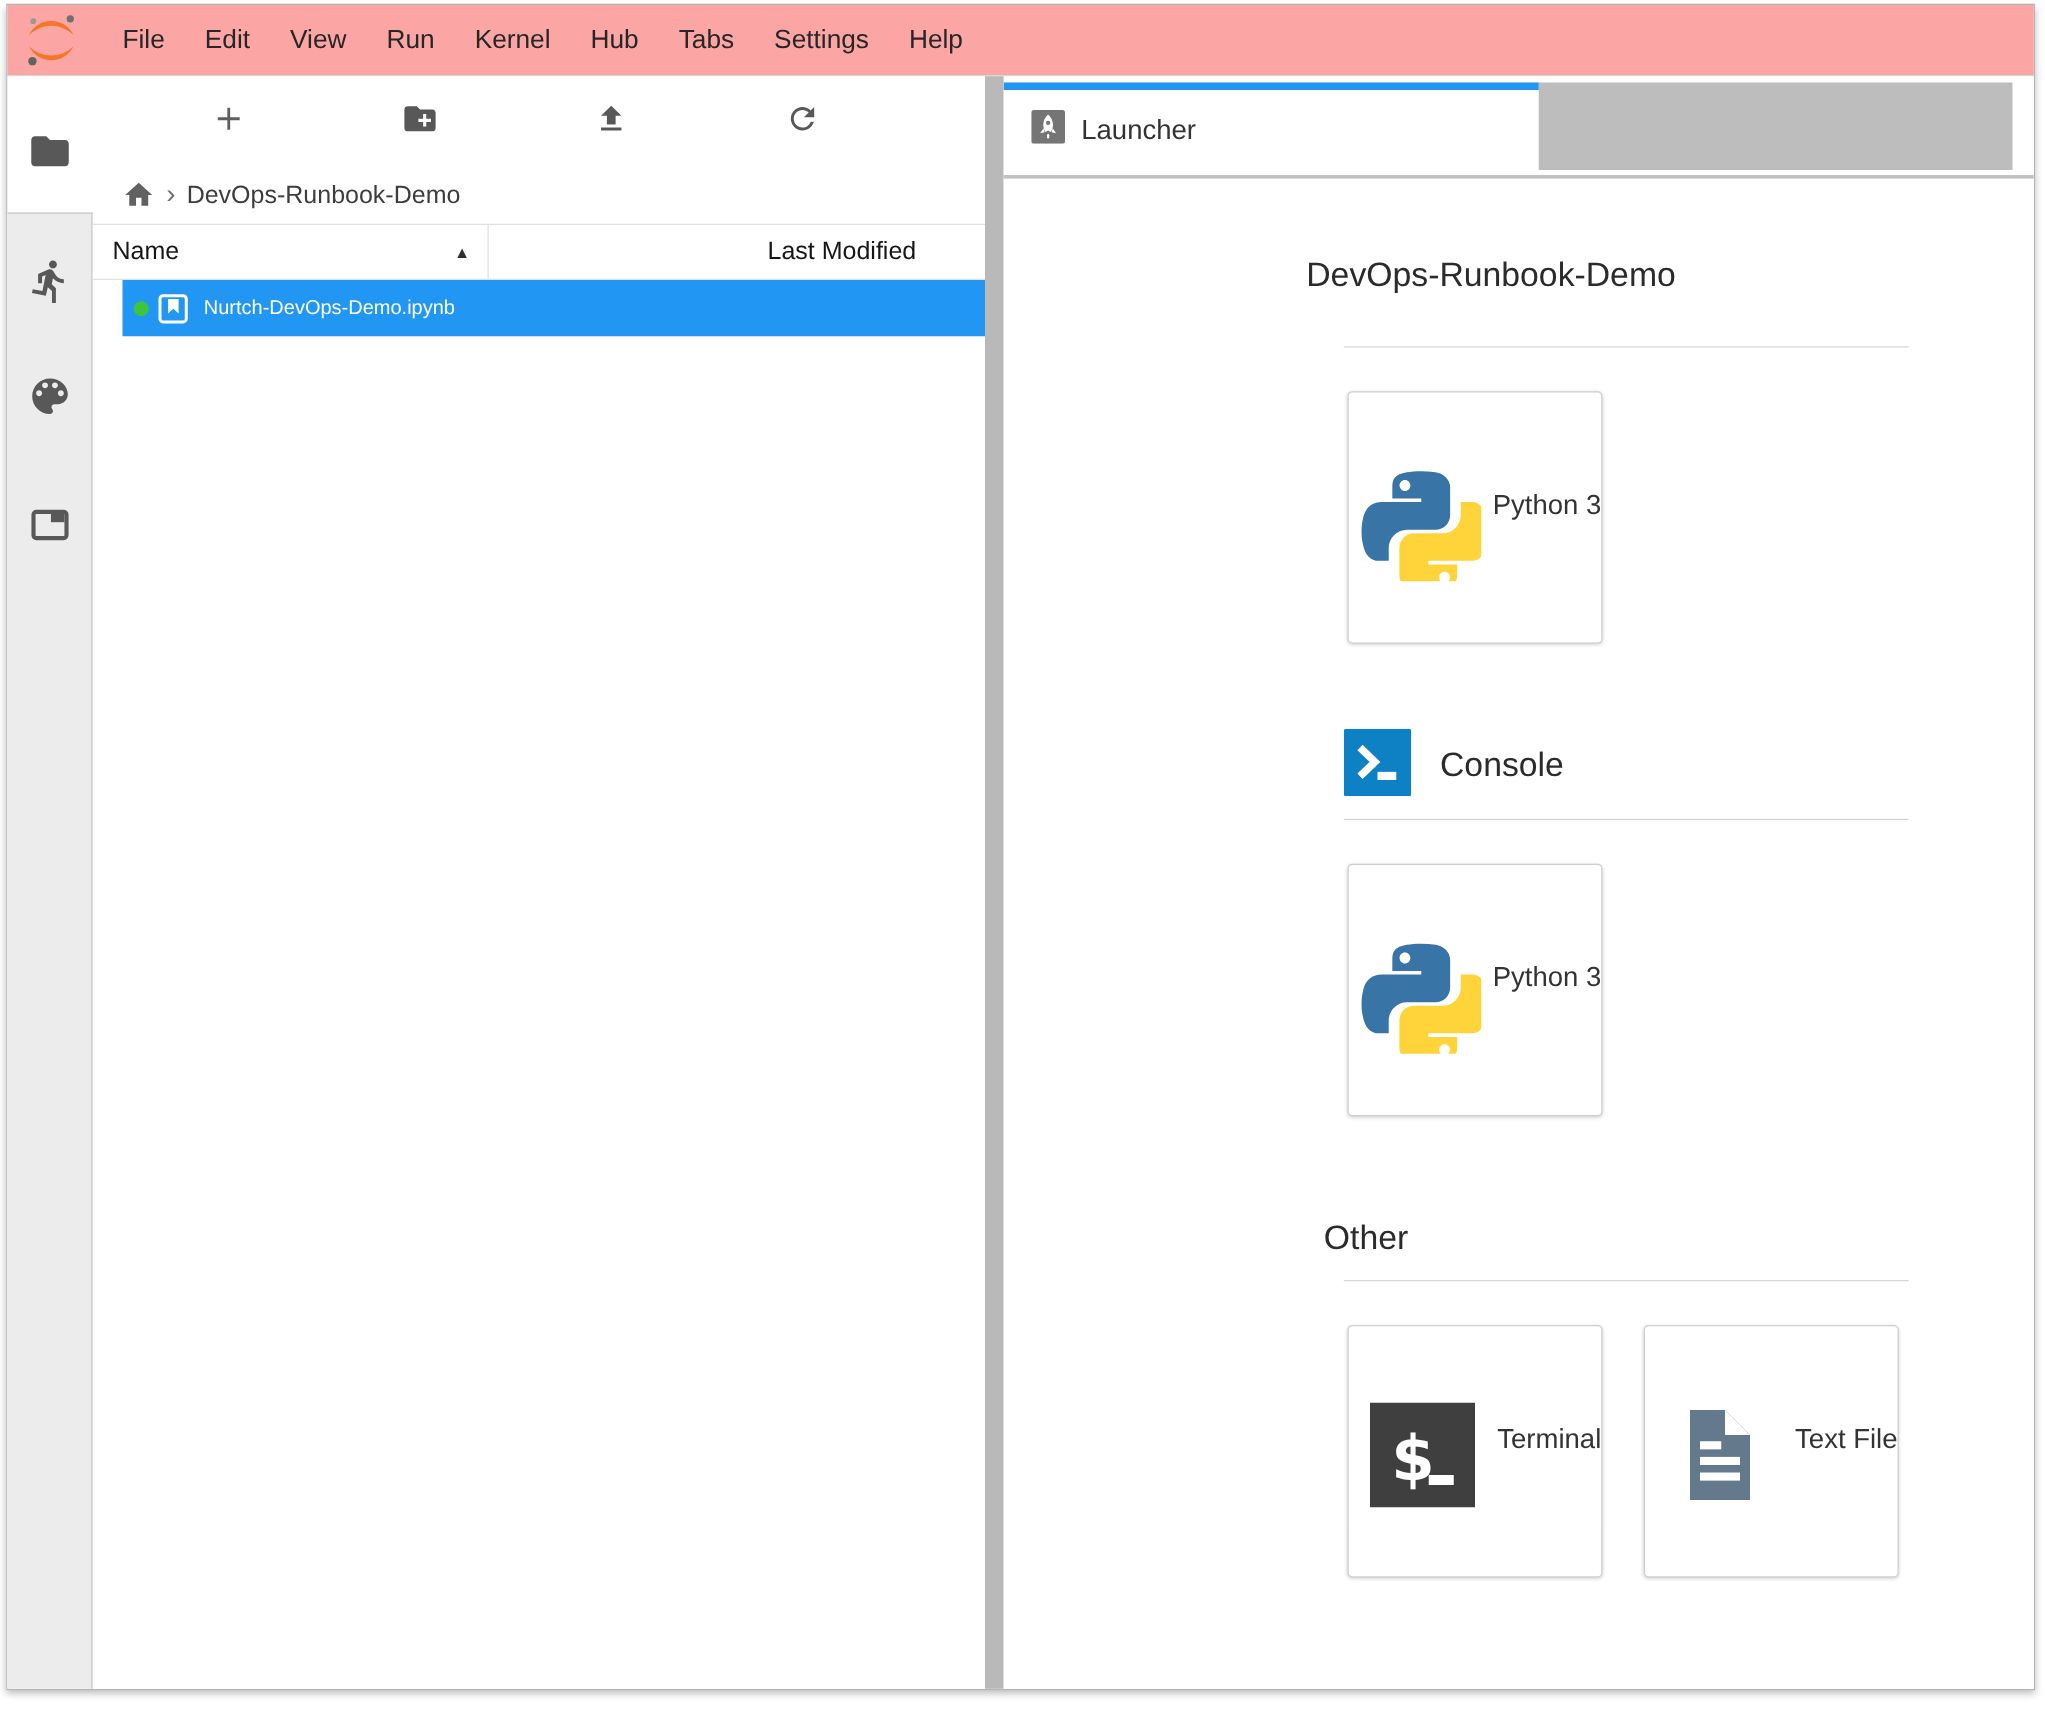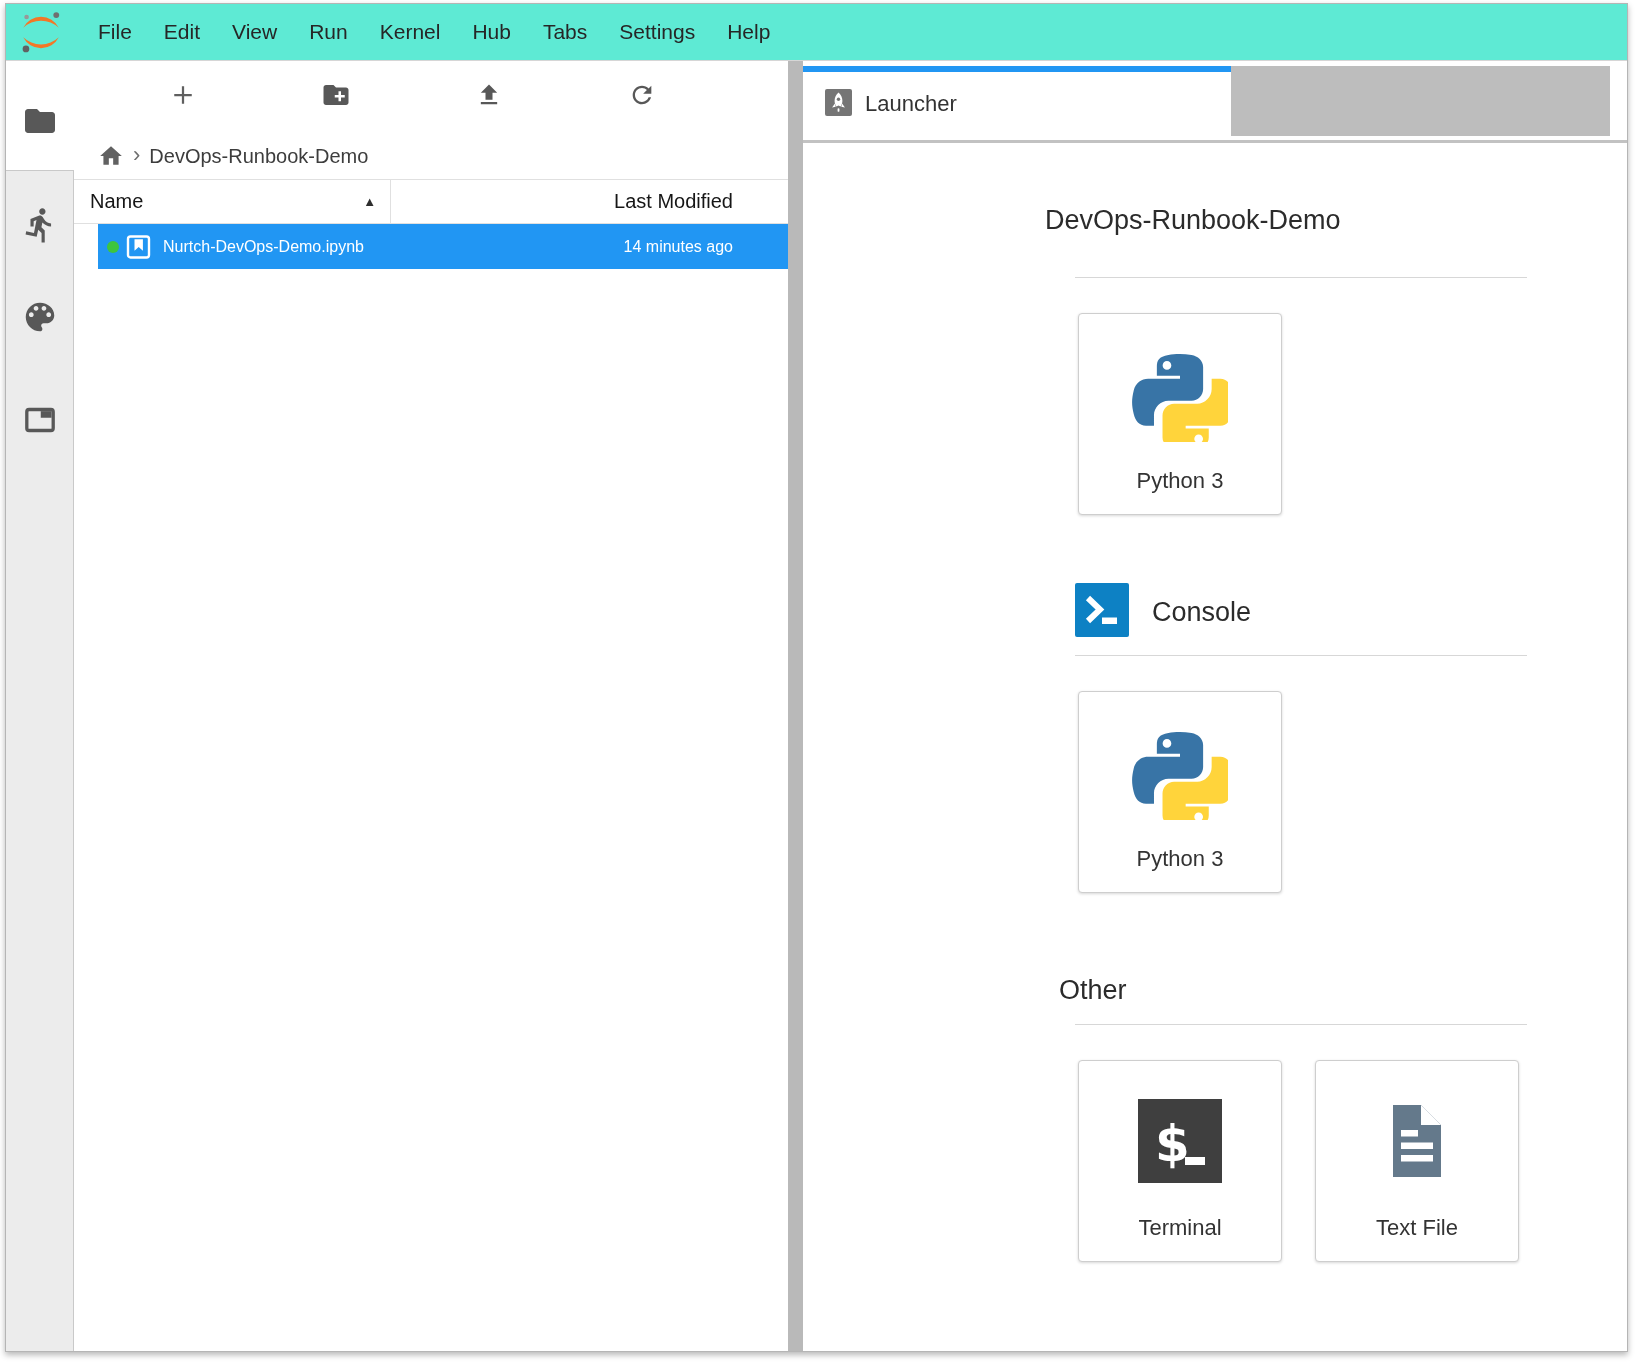--- a/index.html
+++ b/index.html
@@ -8,21 +8,21 @@
     font-family:"Liberation Sans", sans-serif;
     -webkit-font-smoothing:antialiased;
   }
   .window{
     position:absolute;left:5px;top:3px;width:1623px;height:1349px;
     background:#fff;border:1px solid #b5b5b5;box-sizing:border-box;
     box-shadow:0 3px 6px rgba(0,0,0,.28);
     display:flex;flex-direction:column;
   }
   
-  .menubar{height:56px;flex:none;display:flex;align-items:center;border-bottom:1px solid #d6d6d6;padding-left:12px;background:#5eead4;}
+  .menubar{height:56px;flex:none;display:flex;align-items:center;border-bottom:1px solid #d6d6d6;padding-left:12px;background:#fca5a5;}
   .logo{width:46px;height:46px;flex:none;margin-right:18px;display:flex;align-items:center;justify-content:center;}
   .menu-item{font-size:21px;color:#262626;padding:0 16px;cursor:default;}
   
   .main{flex:1;display:flex;min-height:0;}
   
   .activitybar{width:68px;flex:none;position:relative;background:#fff;}
   .ab-lower{position:absolute;left:0;right:0;top:109px;bottom:0;background:var(--sidebar_gray);border-top:1px solid #c9c9c9;border-right:1px solid #c9c9c9;box-sizing:border-box;}
   .ab-btn{position:absolute;left:50%;transform:translateX(-50%);width:44px;height:44px;display:flex;align-items:center;justify-content:center;}
   .ab-btn svg{display:block;}
   
@@ -56,21 +56,21 @@
   .l-section{margin-top:70px;}
   .l-section.first{margin-top:41px;}
   .sec-head{display:flex;align-items:center;height:54px;}
   .sec-head.no-icon{height:31px;margin-left:-16px;}
   .sec-label{font-size:27px;color:#2b2b2b;margin-left:23px;}
   .sec-head.no-icon .sec-label{margin-left:0;margin-top:24px;}
   .sec-rule{border-bottom:1px solid #d7d7d7;margin-top:16px;}
   .sec-head.no-icon + .sec-rule{margin-top:30px;}
   .cards{display:flex;gap:33px;margin-top:35px;margin-left:3px;}
   .card{width:204px;height:202px;border:1px solid #cecece;border-radius:4px;box-sizing:border-box;background:#fff;
-        box-shadow:0 1px 3px rgba(0,0,0,.16);display:flex;flex-direction:column;align-items:center;}
+        box-shadow:0 1px 3px rgba(0,0,0,.16);display:flex;flex-direction:row;align-items:center;}
   .card-icon{flex:1;display:flex;align-items:center;justify-content:center;margin-top:6px;}
   .card-label{font-size:22px;color:#333;margin-bottom:20px;}
   
   .ink{fill:#585858;}
   .orange{fill:var(--nb_orange);}
   .stroke-orange{stroke:var(--nb_orange);}
   .py-blue{fill:var(--python_blue);}
   .py-yellow{fill:var(--python_yellow);}
 </style>
 </head>
@@ -188,21 +188,20 @@
 
       <div class="fb-row">
         <span class="run-dot"></span>
         <span class="row-file-icon">
           <svg width="26" height="26" viewBox="0 0 26 26">
             <rect x="2" y="2.5" width="21" height="21" rx="2.5" fill="none" stroke="#ffffff" stroke-width="2.4"></rect>
             <path d="M8.5 5.2h8.4v11.6l-4.2-3.8-4.2 3.8z" fill="#ffffff"></path>
           </svg>
         </span>
         <span class="row-name">Nurtch-DevOps-Demo.ipynb</span>
-        <span class="row-mod">14 minutes ago</span>
       </div>
     </div>
 
     <div class="divider"></div>
 
     <div class="dock">
       <div class="tabbar-wrap">
         <div class="tabbar"></div>
         <div class="tab-active">
           <span>

